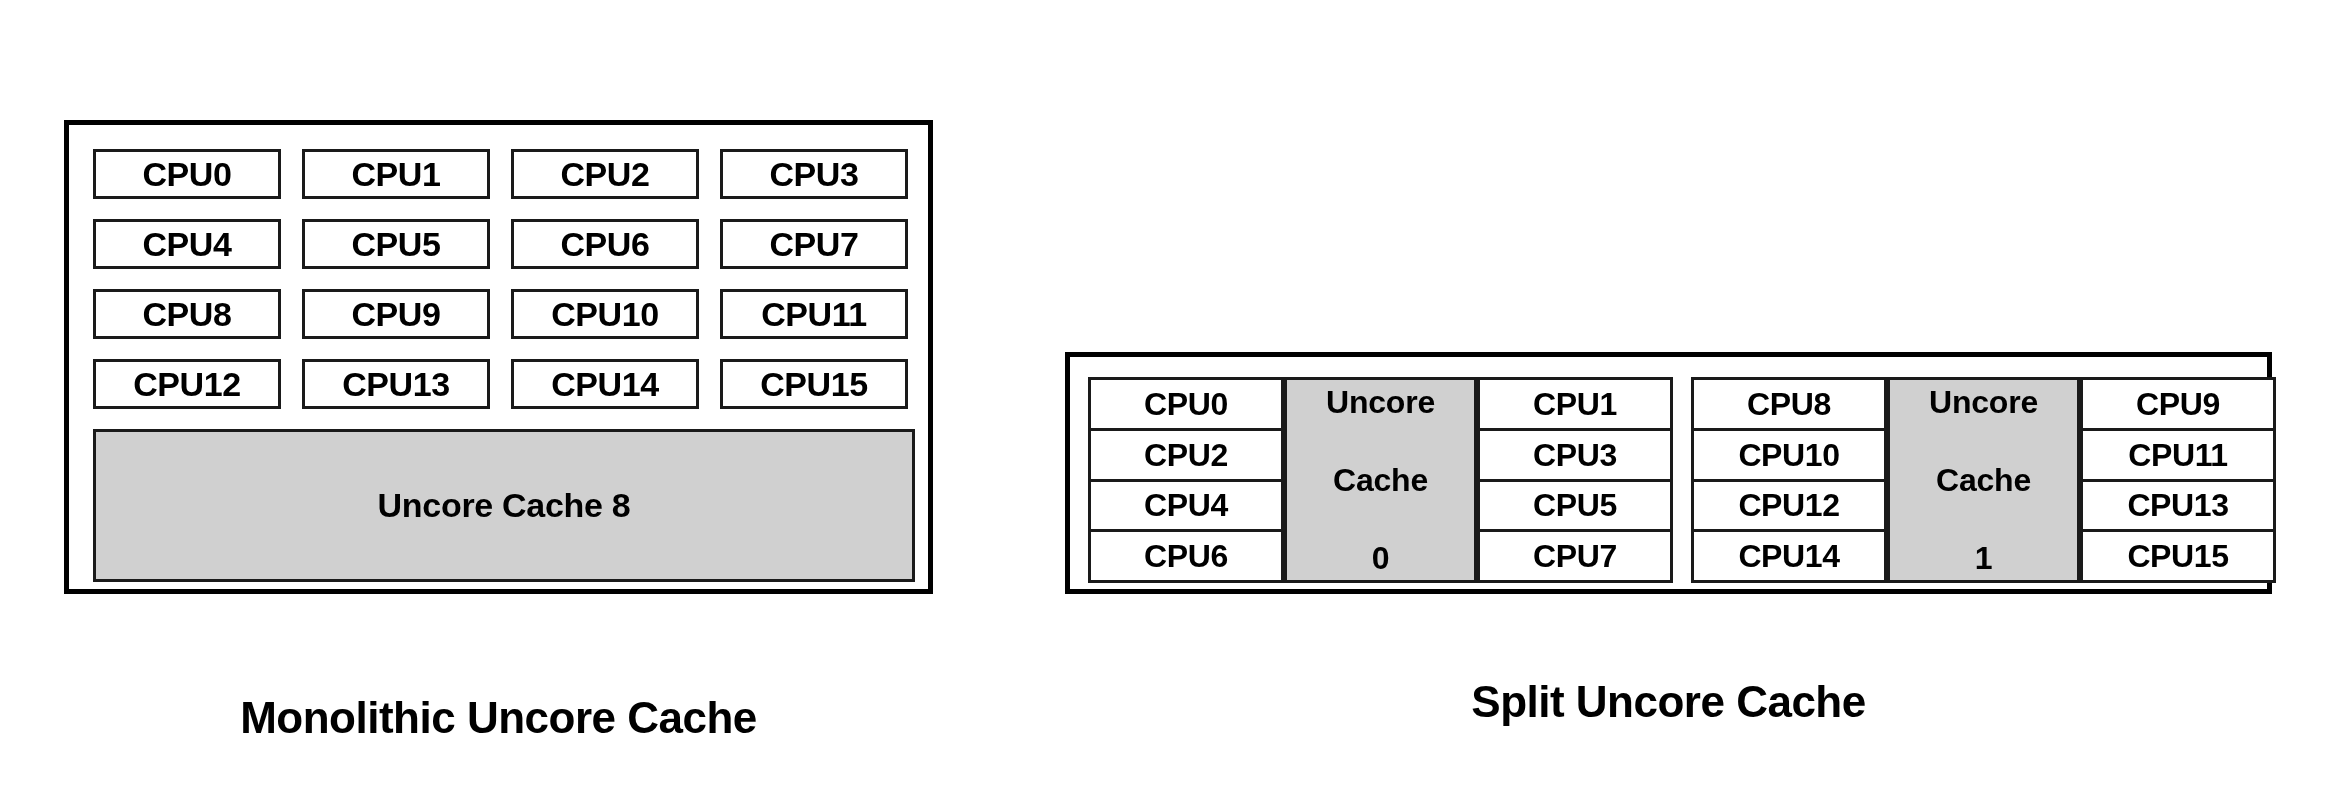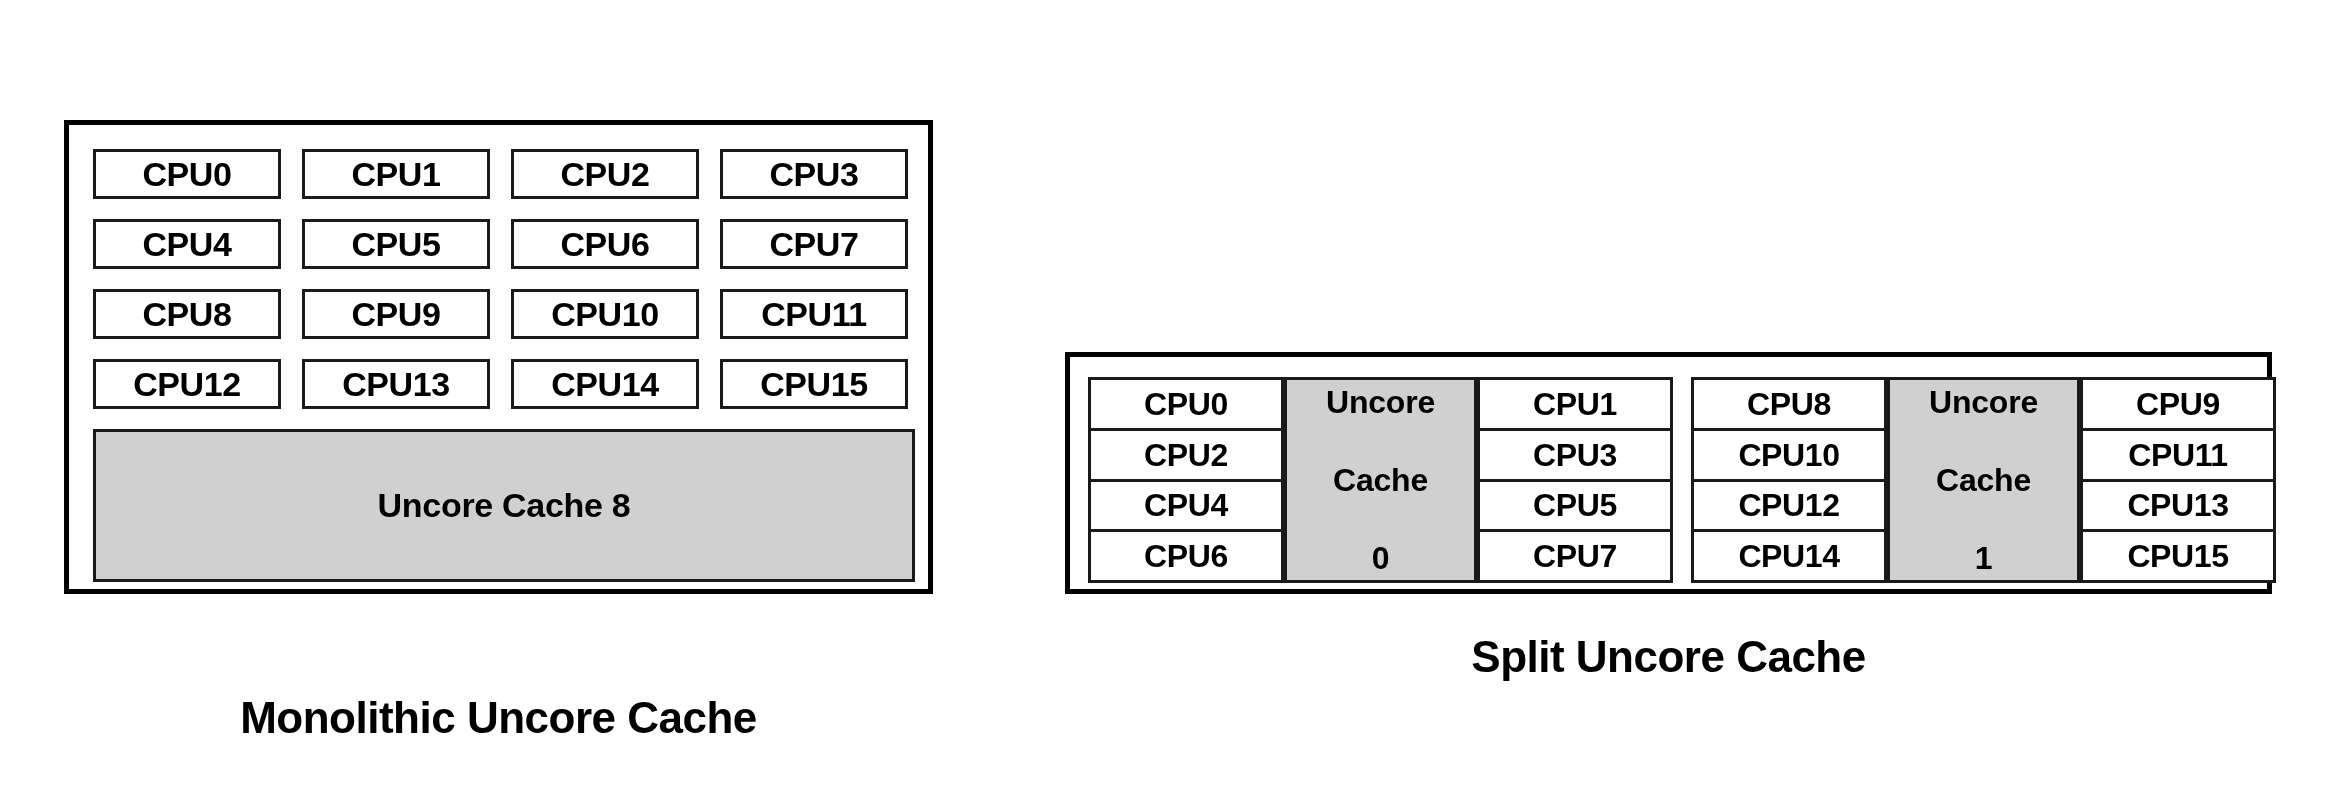--- a/index.html
+++ b/index.html
@@ -157,21 +157,21 @@
     line-height: 1;
   }
   #caption-monolithic {
     left: 64px;
     top: 648px;
     width: 869px;
     margin-top: 48px;
   }
   #caption-split {
     left: 1065px;
-    top: 635px;
+    top: 680px;
     width: 1207px;
   }
 </style>
 </head>
 <body>
 
 <div class="figure" id="monolithic-figure">
 
   <div class="chassis" id="monolithic-chassis">
 

